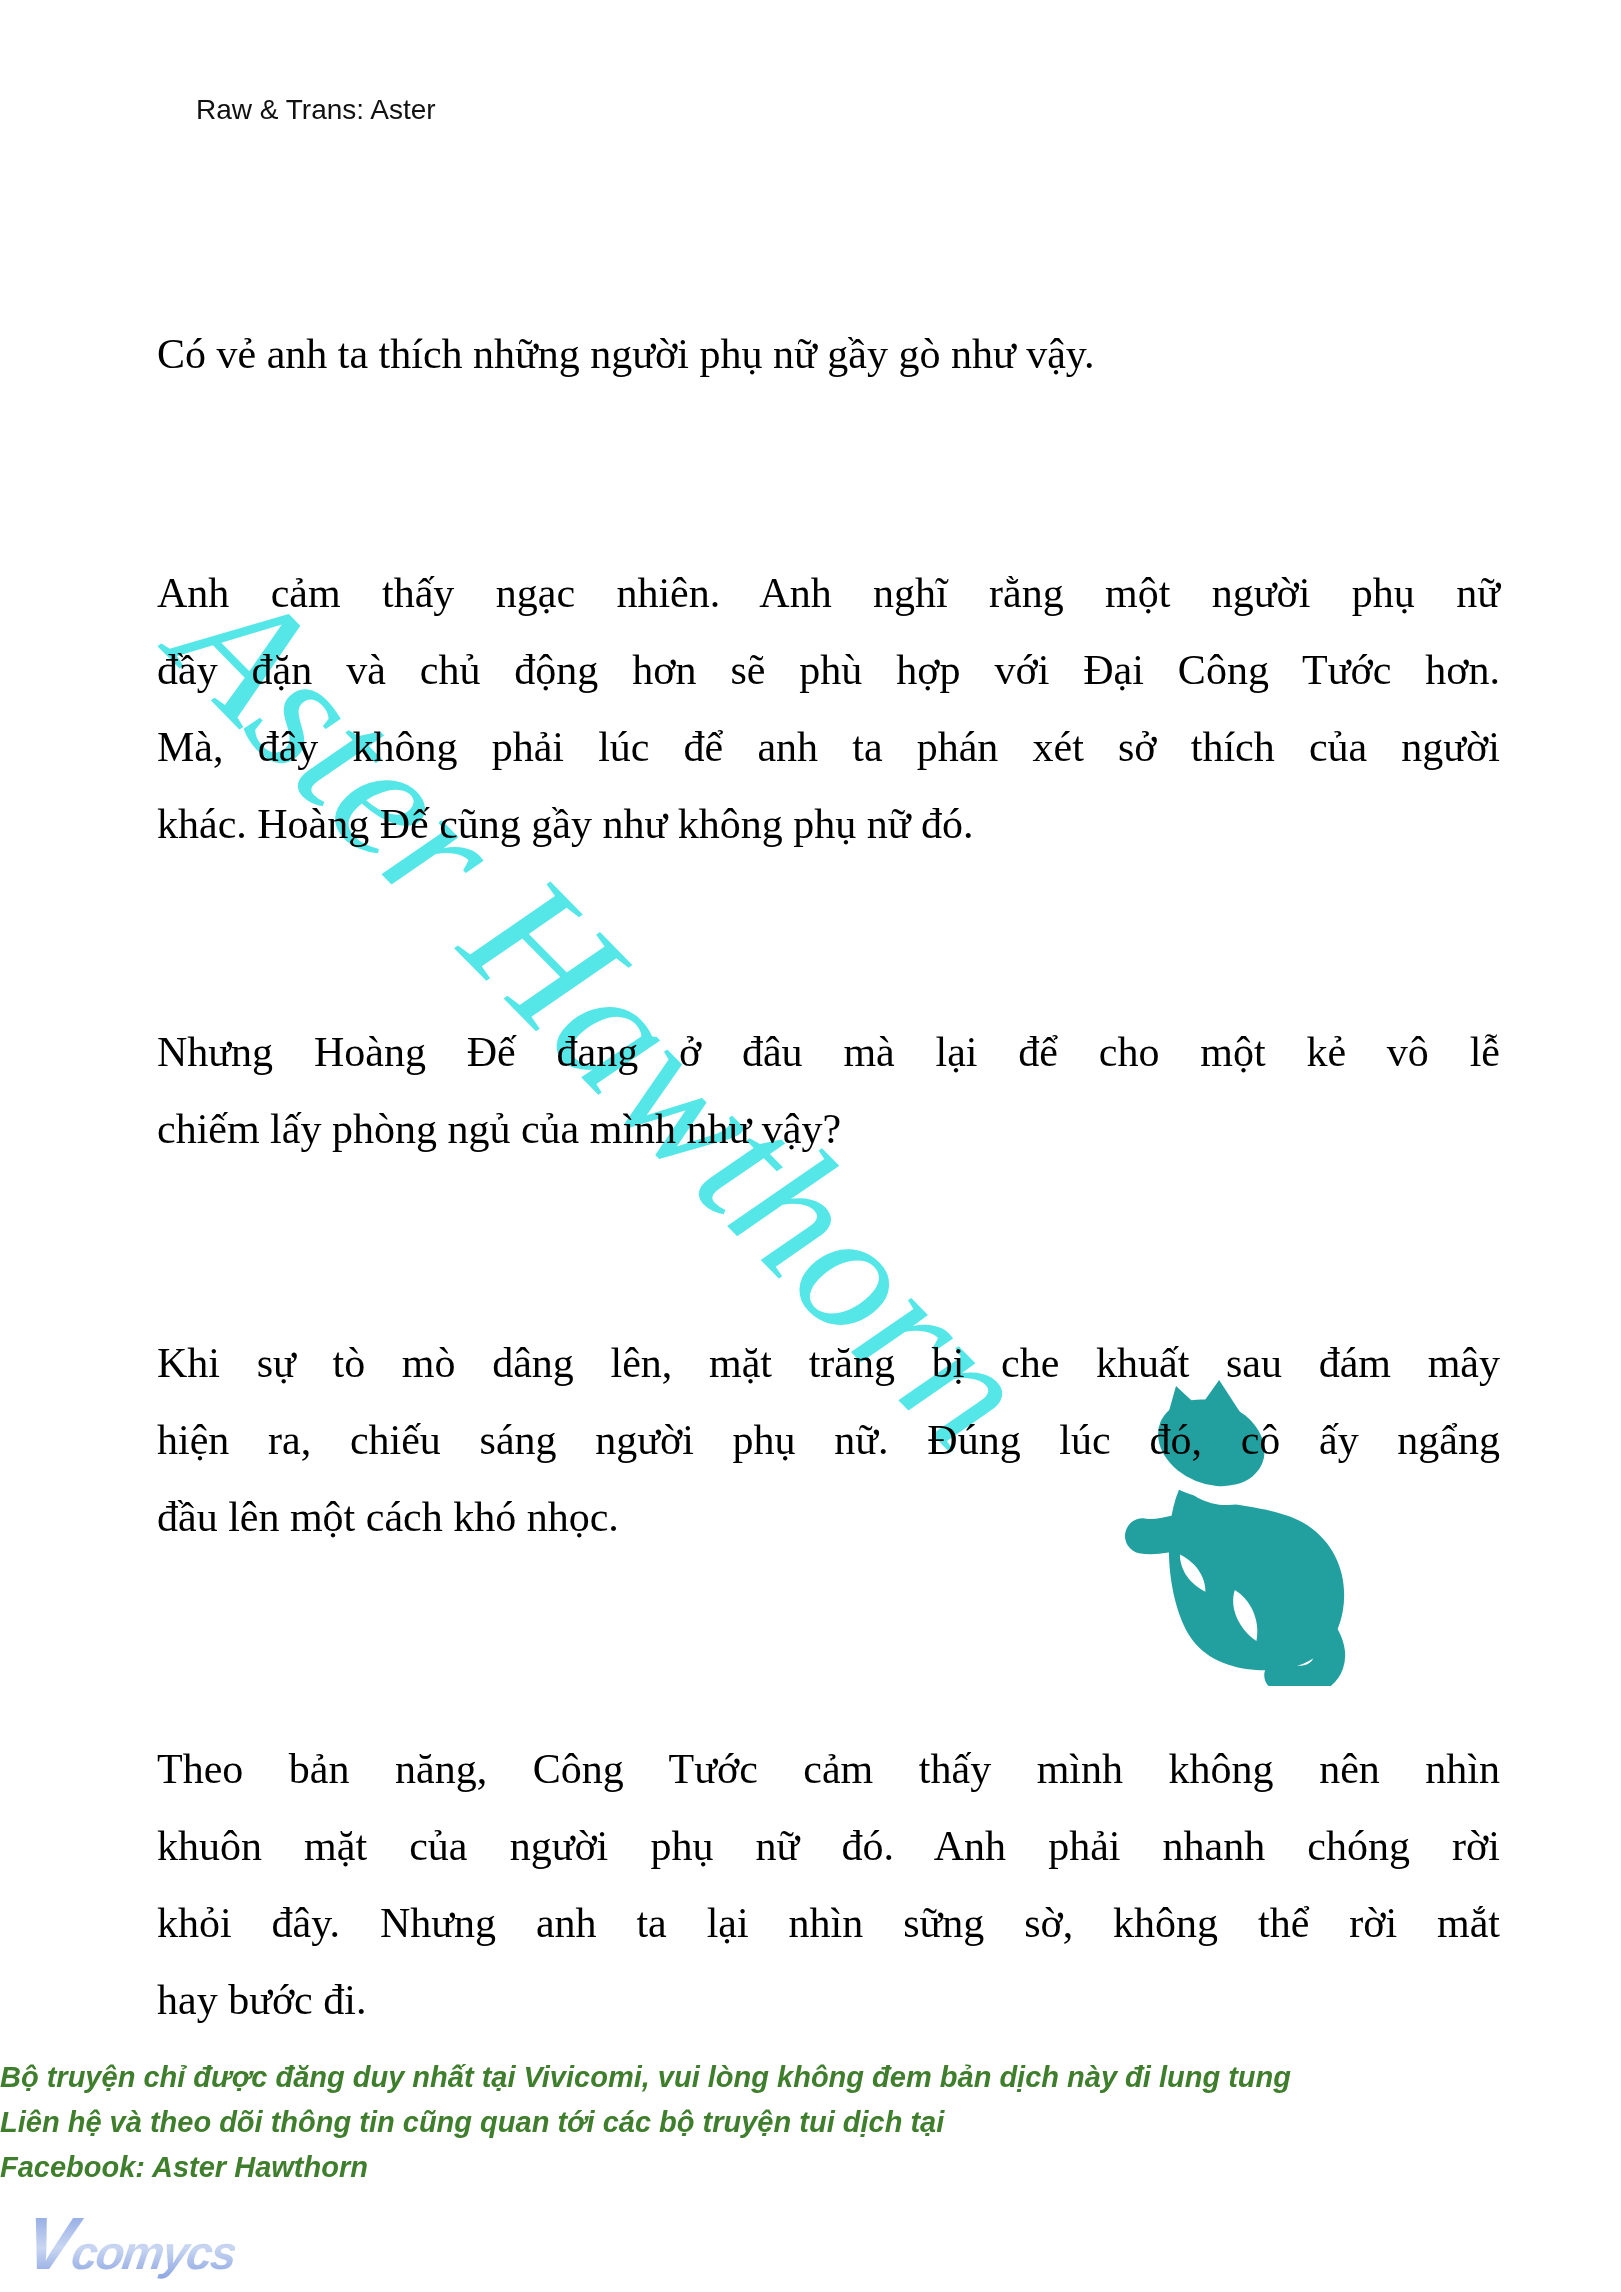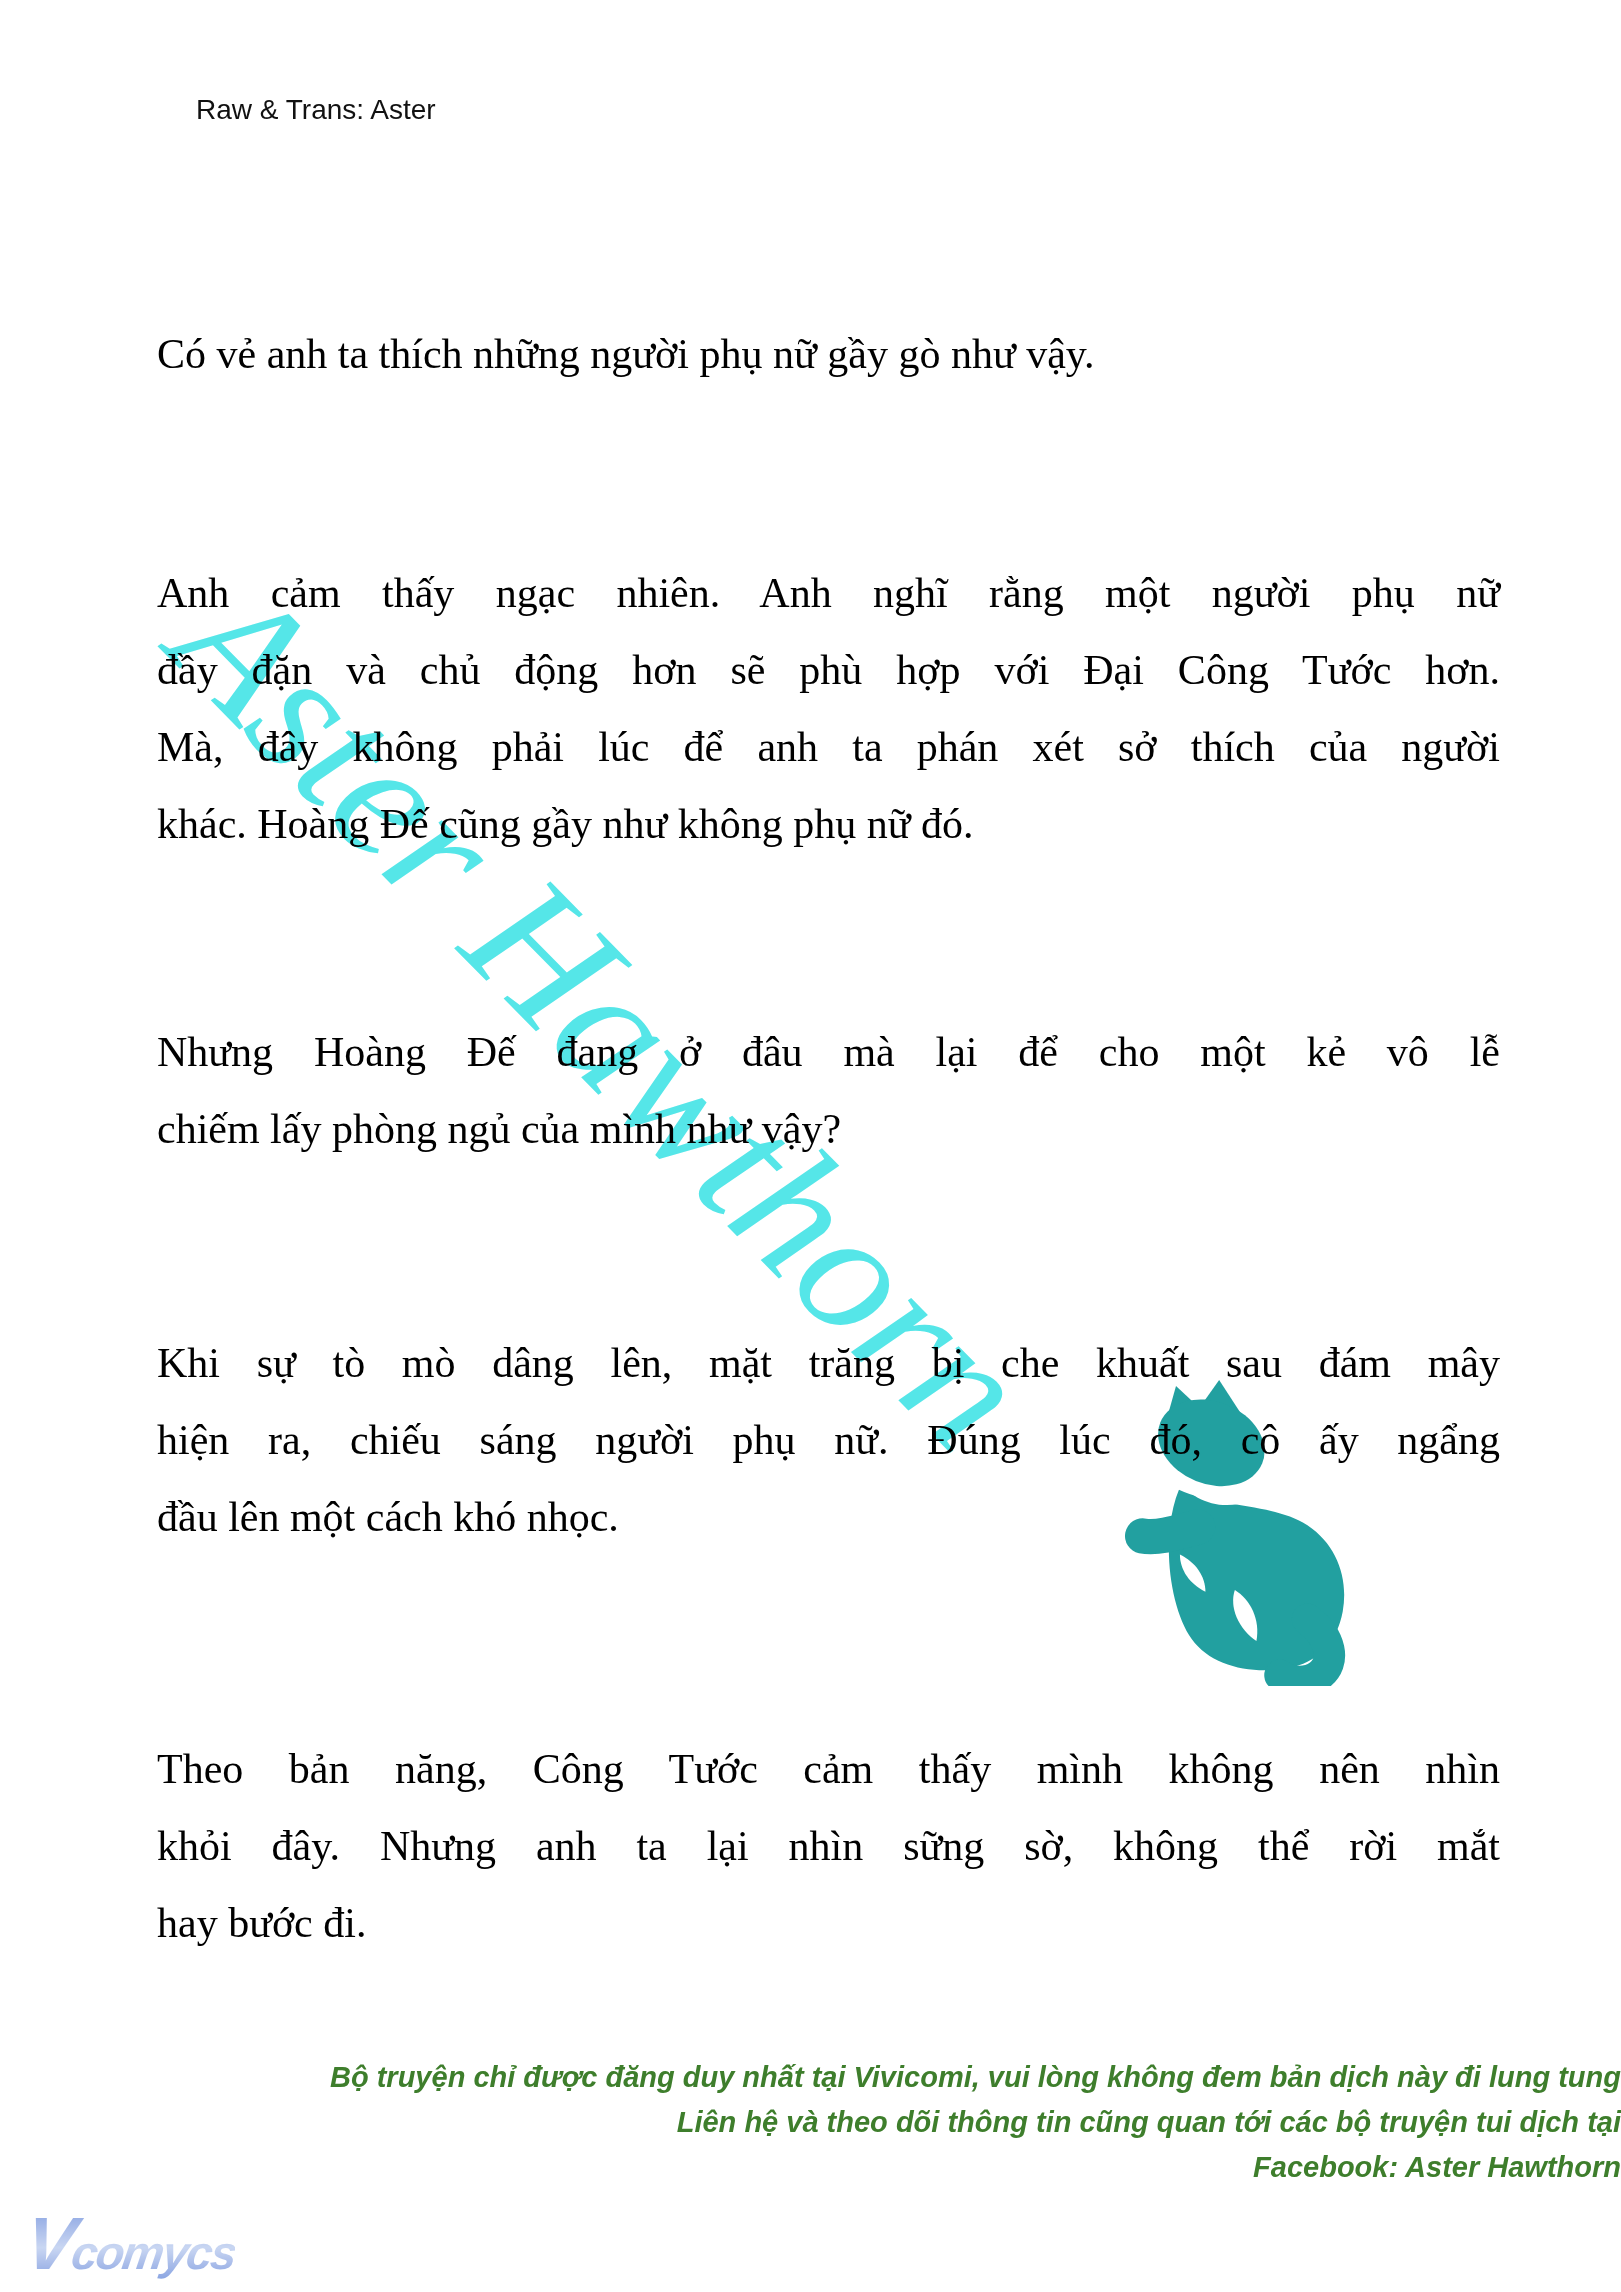--- a/index.html
+++ b/index.html
@@ -56,21 +56,21 @@
     line-height:77px;
     color:#000000;
   }
   .line{text-align:justify;text-align-last:justify;}
   .line.last{text-align:justify;text-align-last:auto;}
   
   .footer{
     position:absolute;
     left:0; top:2055px;
     width:1621px;
-    text-align:right;
+    text-align:left;
     font-family:"Liberation Sans","DejaVu Sans",sans-serif;
     font-weight:bold;
     font-style:italic;
     font-size:29px;
     line-height:45px;
     color:var(--footer-green,#3E7E2C);
     z-index:3;
   }
   
   .logo{
@@ -139,20 +139,21 @@
     </div>
 
     <div class="par" style="top:1305px">
       <div class="line">Khi sự tò mò dâng lên, mặt trăng bị che khuất sau đám mây</div>
       <div class="line">hiện ra, chiếu sáng người phụ nữ. Đúng lúc đó, cô ấy ngẩng</div>
       <div class="line last">đầu lên một cách khó nhọc.</div>
     </div>
 
     <div class="par" style="top:1711px">
       <div class="line">Theo bản năng, Công Tước cảm thấy mình không nên nhìn</div>
+      <div class="line">khuôn mặt của người phụ nữ đó. Anh phải nhanh chóng rời</div>
       <div class="line">khỏi đây. Nhưng anh ta lại nhìn sững sờ, không thể rời mắt</div>
       <div class="line last">hay bước đi.</div>
     </div>
 
   </div>
 
   <div class="footer">
     <div class="fline">Bộ truyện chỉ được đăng duy nhất tại Vivicomi, vui lòng không đem bản dịch này đi lung tung</div>
     <div class="fline">Liên hệ và theo dõi thông tin cũng quan tới các bộ truyện tui dịch tại</div>
     <div class="fline">Facebook: Aster Hawthorn</div>

